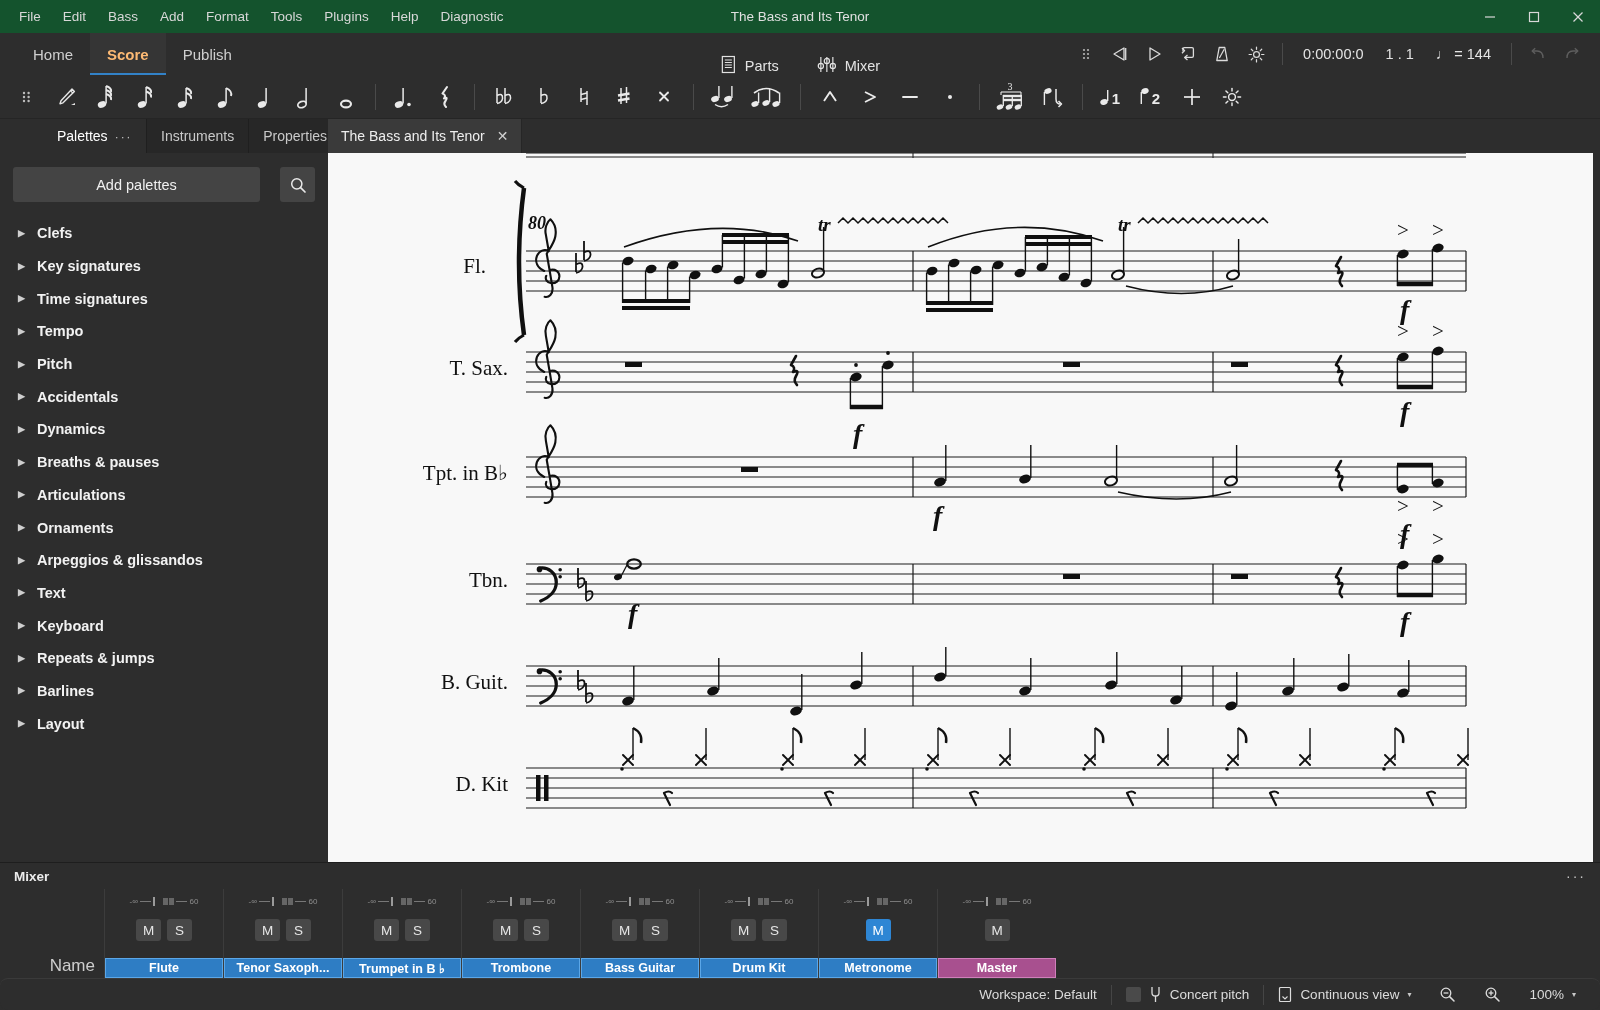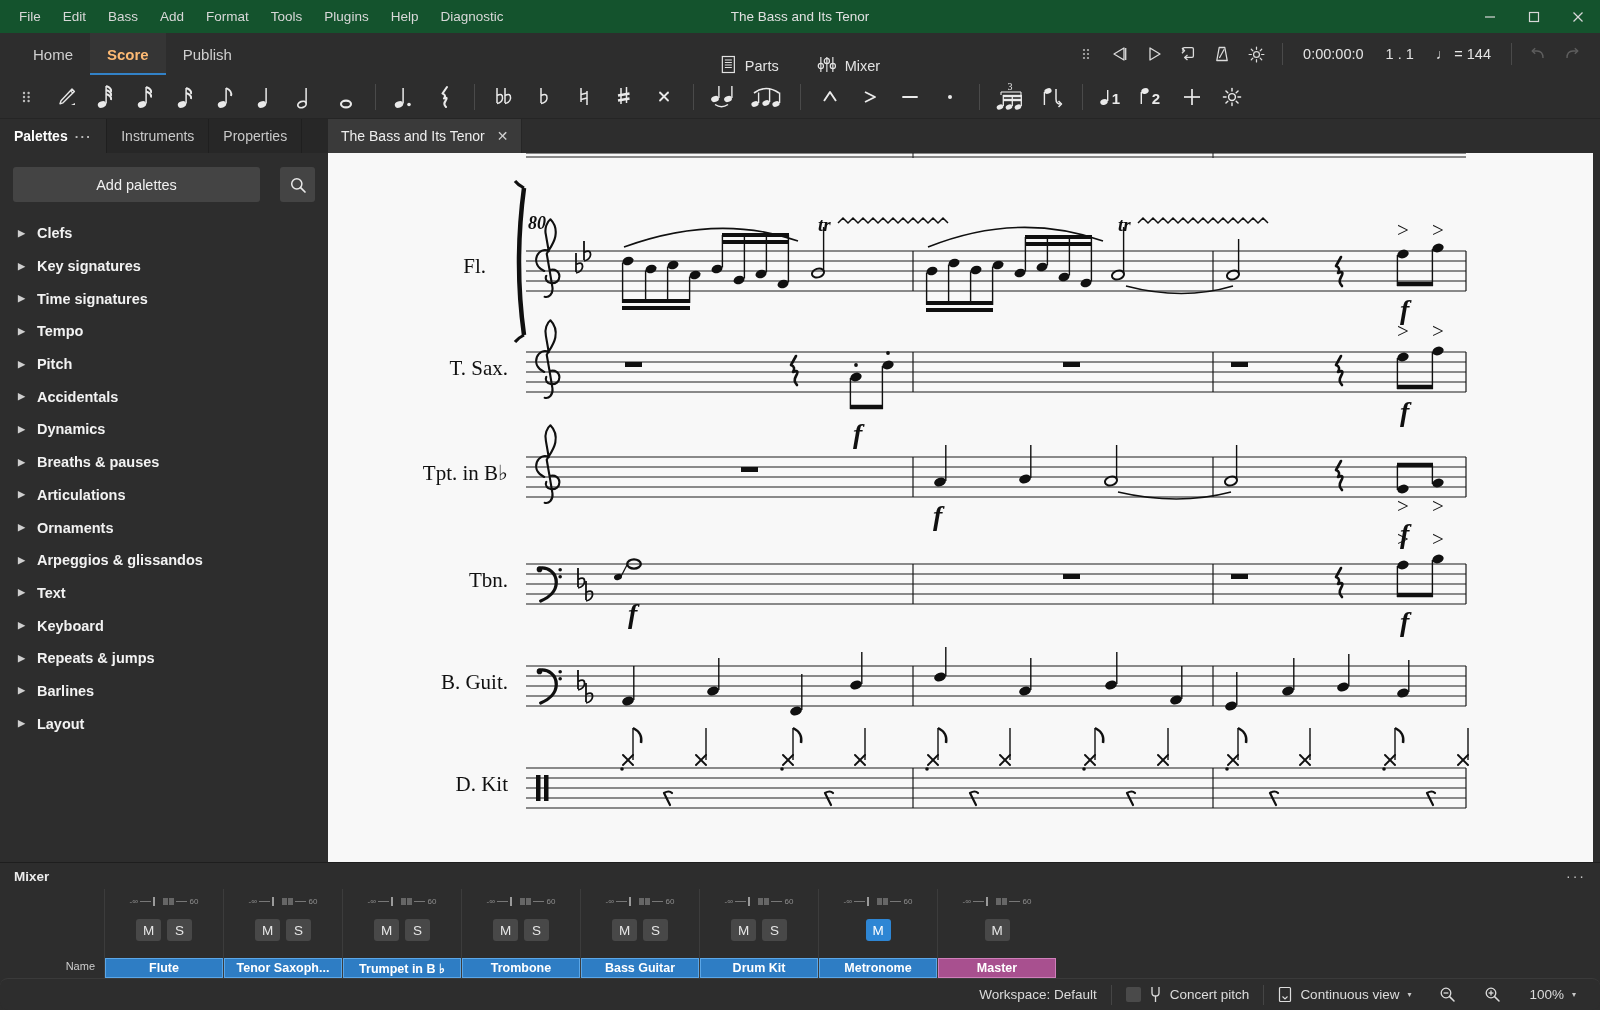--- a/index.html
+++ b/index.html
@@ -78,21 +78,21 @@
 
   
   .sidebar {
     width: 328px; background: #2d2d2d; display: flex; flex-direction: column; flex: 0 0 328px;
   }
   .panel-tabs { display: flex; align-items: stretch; height: 34px; }
   .ptab {
     display: flex; align-items: center; gap: 7px; padding: 0 14px; font-size: 14px;
     color: #c9c9c9; background: #272727; border-right: 1px solid #1f1f1f;
   }
-  .ptab.active { background: #2d2d2d; color: #ffffff; font-weight: bold; }
+  .ptab.active { background: #2d2d2d; color: #ffffff; font-weight: normal; margin-left: 43px; }
   .ptab-fill { flex: 1; background: #272727; border-bottom: none; }
   .ptab .dots { letter-spacing: 1.5px; font-size: 13px; color: #bdbdbd; }
   .palette-search { display: flex; gap: 20px; padding: 14px 13px 10px 13px; }
   .addpal {
     flex: 1; height: 35px; background: #444444; border-radius: 3px; border: none;
     color: #f0f0f0; font-size: 14.5px; font-family: "Liberation Sans", sans-serif;
     display: flex; align-items: center; justify-content: center;
   }
   .searchbtn {
     width: 35px; height: 35px; background: #444444; border-radius: 3px;
@@ -123,21 +123,21 @@
   }
   .score-svg { display: block; }
 
   
   .mixer { flex: 0 0 116px; background: #2d2d2d; display: flex; flex-direction: column; border-top: 1px solid #1e1e1e; }
   .mixer-head { height: 26px; display: flex; align-items: center; padding: 0 14px; }
   .mixer-title { font-size: 13.5px; font-weight: bold; color: #ececec; }
   .mixer-menu { margin-left: auto; color: #c5c5c5; letter-spacing: 2px; font-size: 14px; }
   .mixer-body { flex: 1; display: flex; }
   .mixer-labelcol { width: 104px; flex: 0 0 104px; display: flex; flex-direction: column; justify-content: flex-end; }
-  .mixer-namelabel { font-size: 11px; color: #cdcdcd; text-align: right; padding: 0 9px 4px 0; height: 24px; line-height: 24px;}
+  .mixer-namelabel { font-size: 17px; color: #cdcdcd; text-align: right; padding: 0 9px 4px 0; height: 24px; line-height: 24px;}
   .mixer-strips { display: flex; flex: 1; overflow: hidden; }
   .strip {
     width: 119px; flex: 0 0 119px; border-left: 1px solid #3c3c3c; display: flex;
     flex-direction: column; align-items: center; background: #2d2d2d; position: relative;
   }
   .strip-meters { display: flex; align-items: center; gap: 8px; padding-top: 4px; height: 20px; }
   .meter-mini { display: flex; align-items: center; gap: 2px; }
   .mini-label { font-size: 8px; color: #8e8e8e; }
   .mini-bars { display: flex; gap: 1.5px; }
   .mini-bar { width: 5px; height: 7px; background: #666; }

